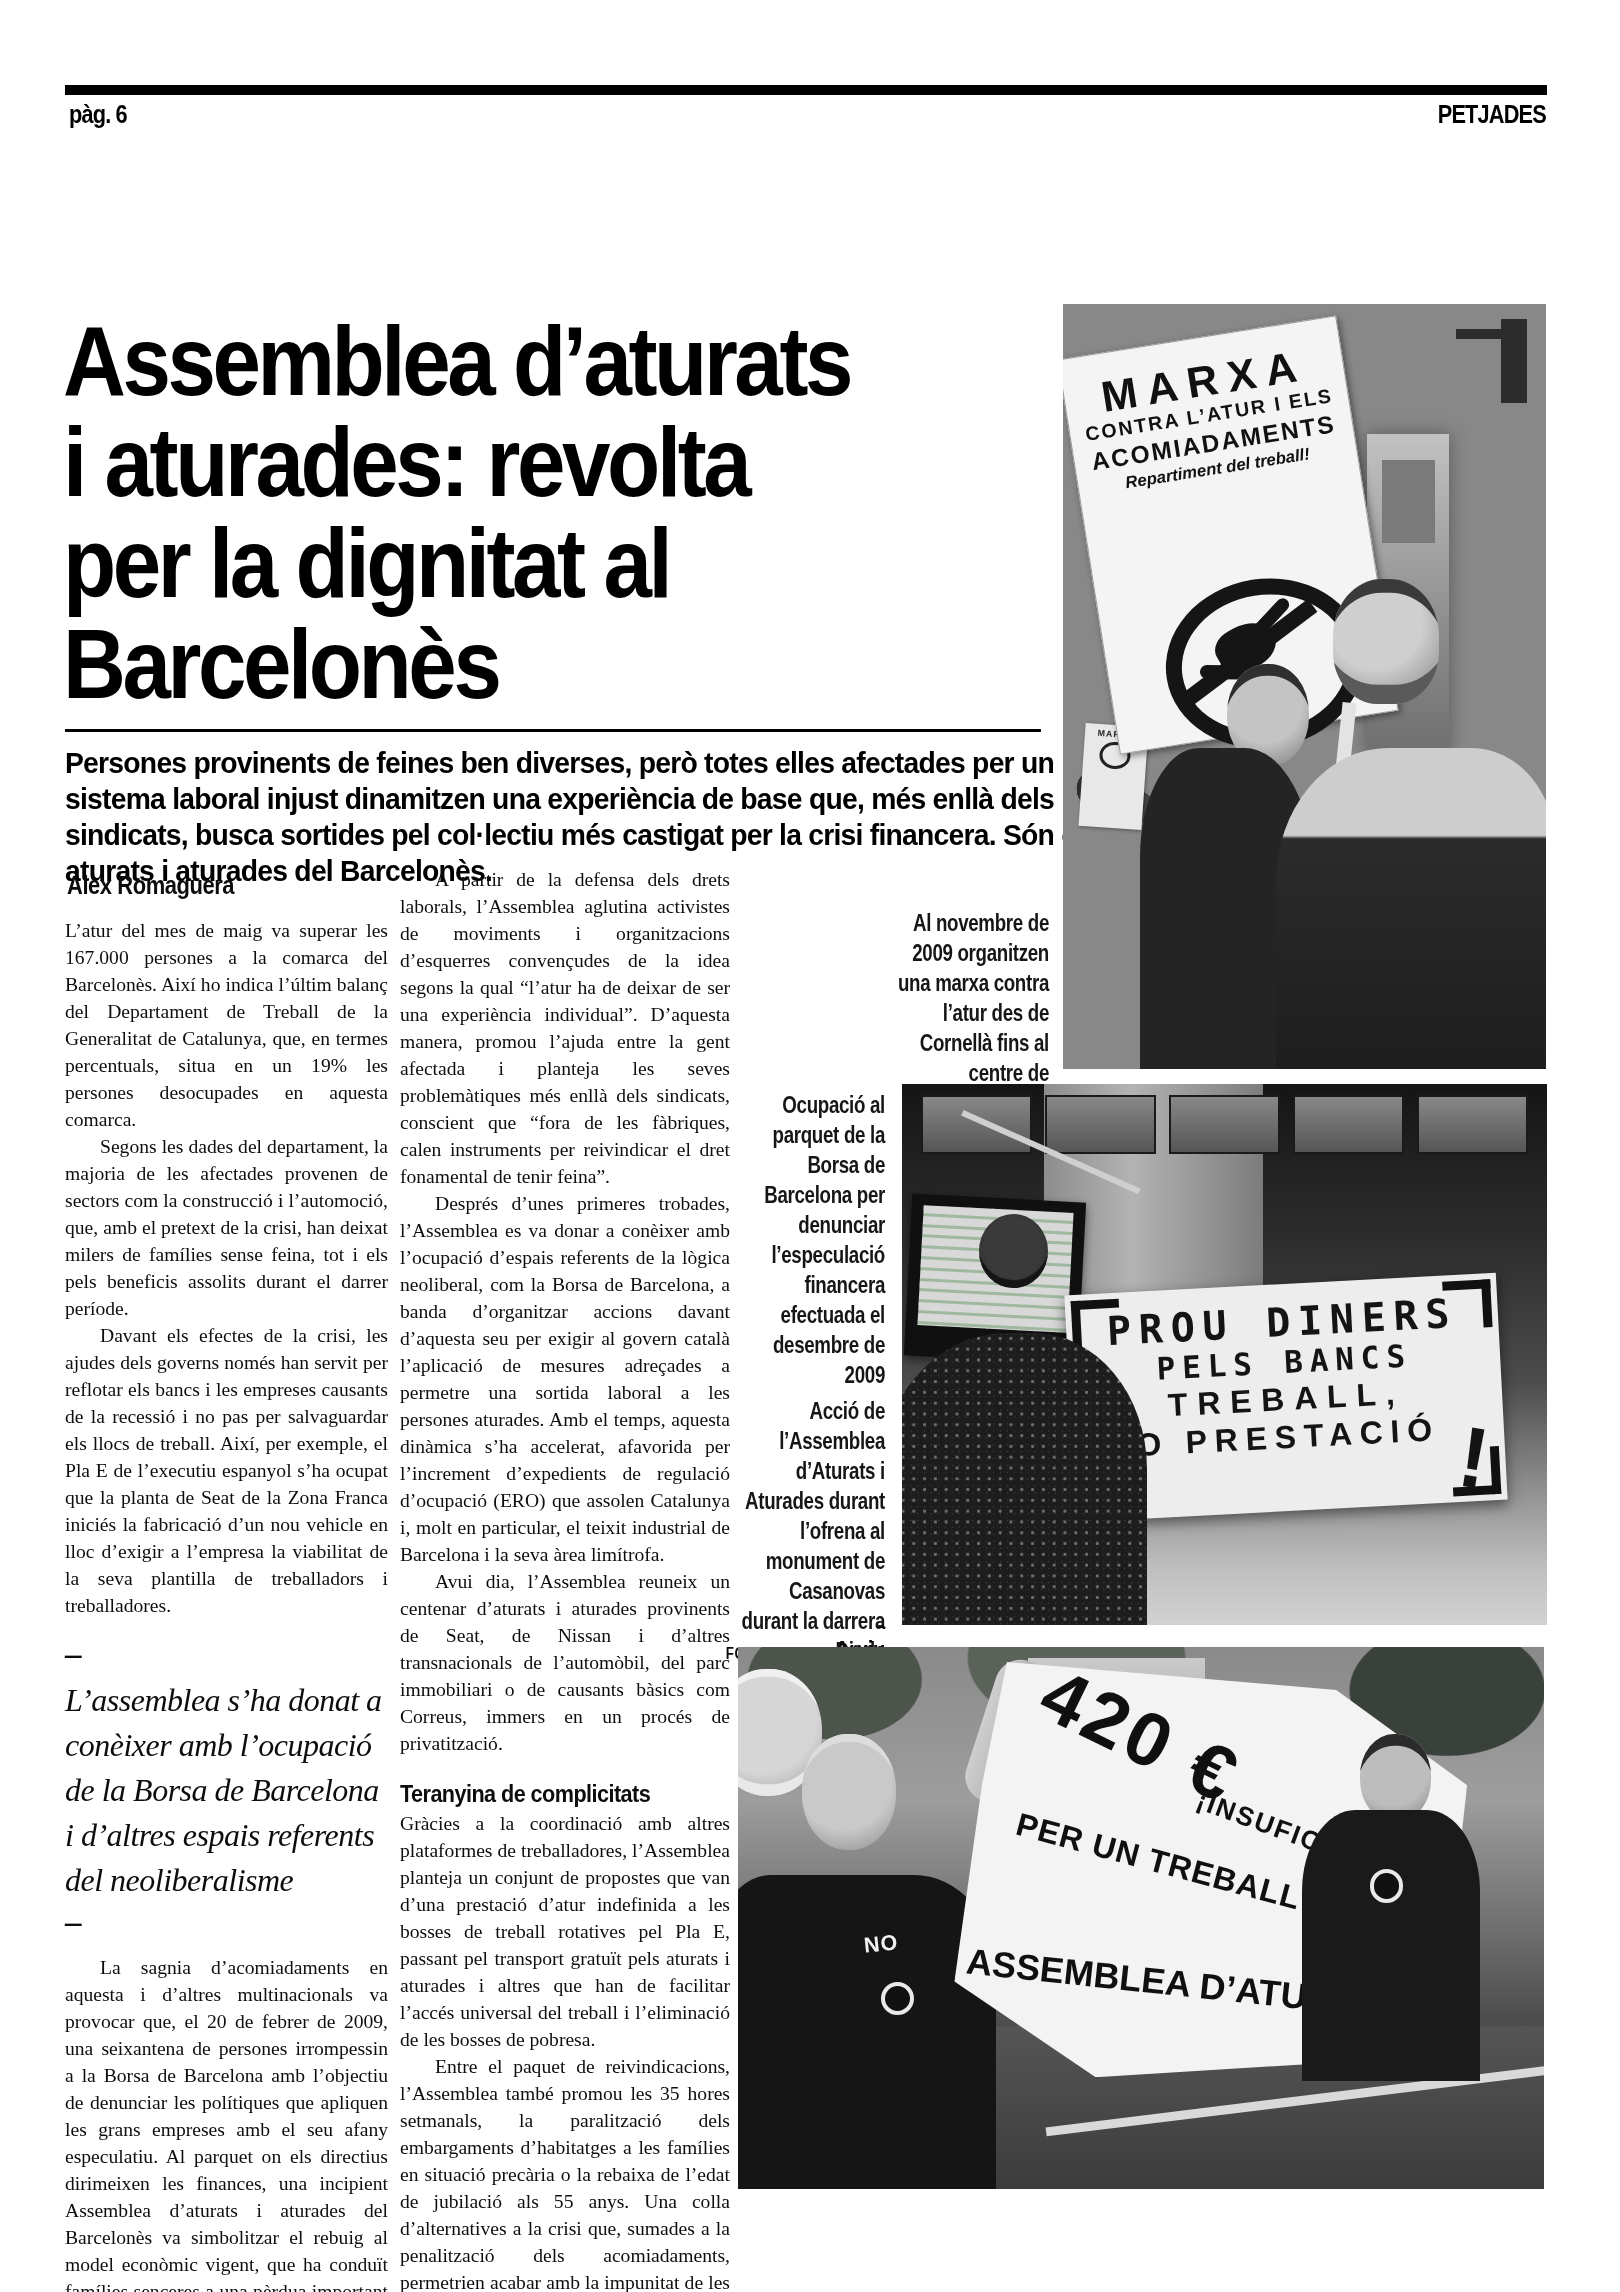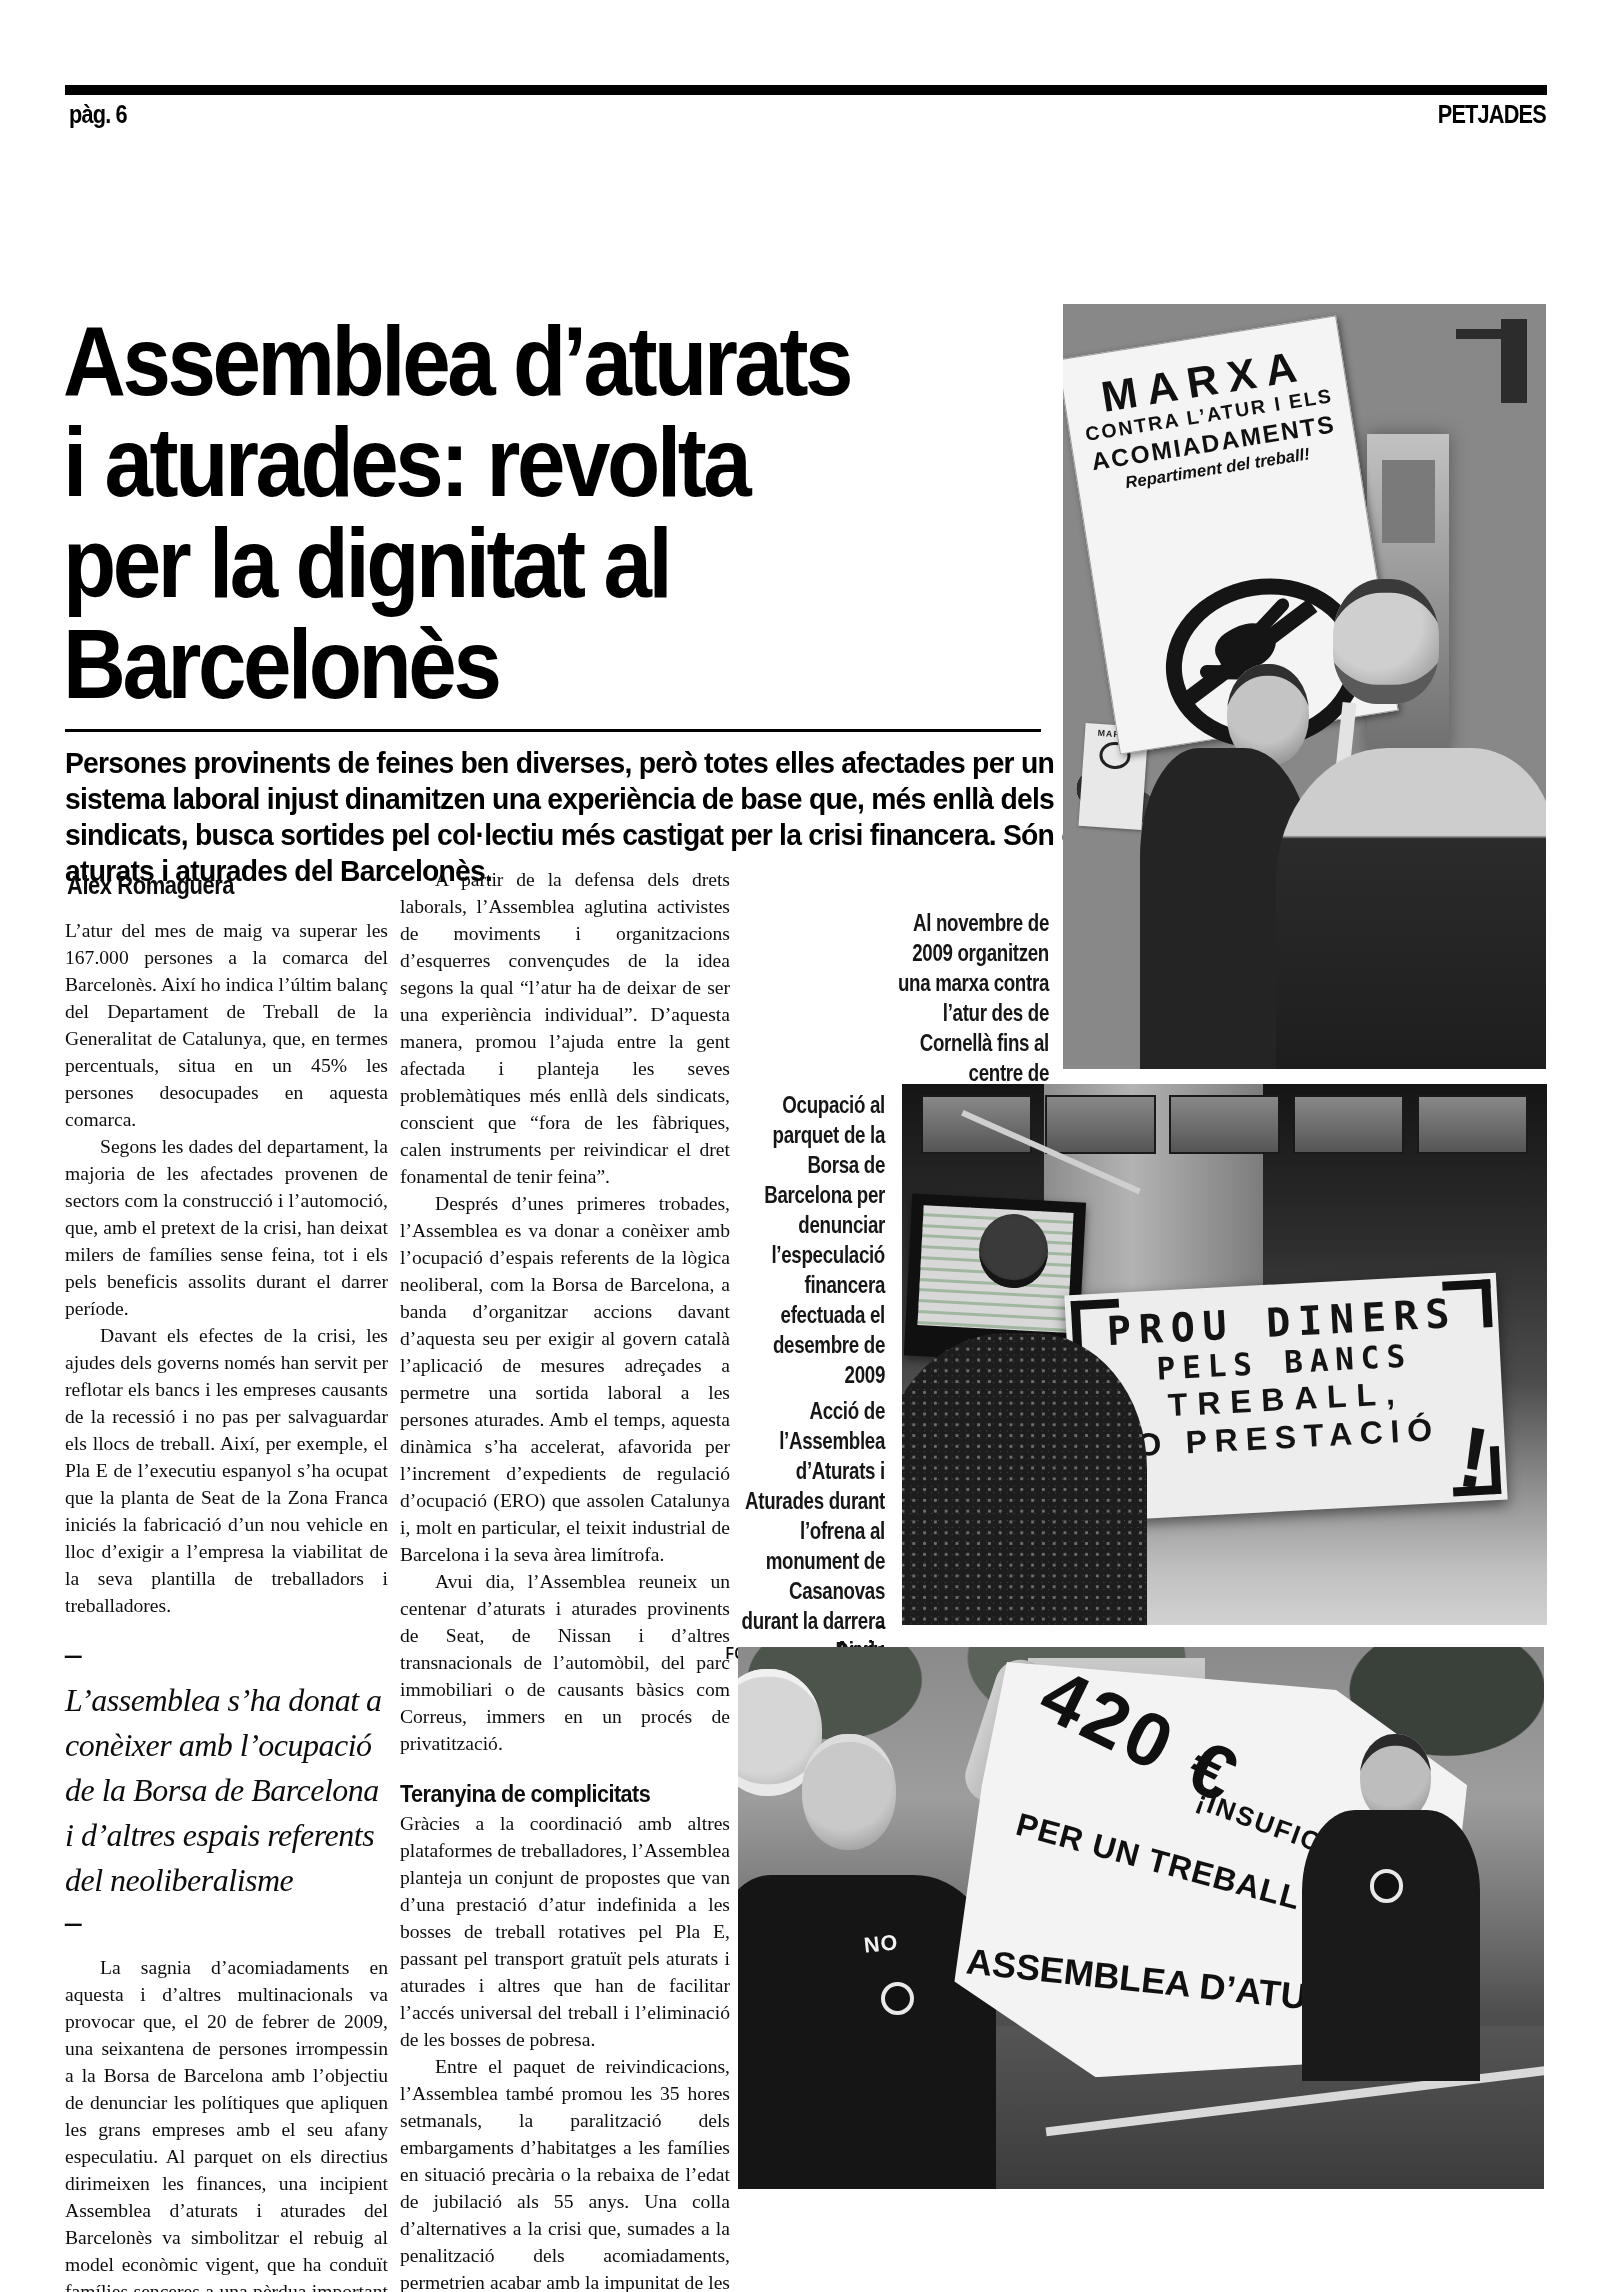--- a/index.html
+++ b/index.html
@@ -192,21 +192,21 @@
     <div>i aturades: revolta</div>
     <div>per la dignitat al</div>
     <div>Barcelonès</div>
   </div>
 
   <div class="abs rule"></div>
   <div class="abs lede">Persones provinents de feines ben diverses, però totes elles afectades per un sistema laboral injust dinamitzen una experiència de base que, més enllà dels sindicats, busca sortides pel col·lectiu més castigat per la crisi financera. Són els aturats i aturades del Barcelonès.</div>
   <div class="abs byline">Àlex Romaguera</div>
 
   <div class="abs col col1">
-    <p>L’atur del mes de maig va superar les 167.000 persones a la comarca del Barcelonès. Així ho indica l’últim balanç del Departament de Treball de la Generalitat de Catalunya, que, en termes percentuals, situa en un 45% les persones desocupades en aquesta comarca.</p>
+    <p>L’atur del mes de maig va superar les 167.000 persones a la comarca del Barcelonès. Així ho indica l’últim balanç del Departament de Treball de la Generalitat de Catalunya, que, en termes percentuals, situa en un 19% les persones desocupades en aquesta comarca.</p>
     <p class="ind">Segons les dades del departament, la majoria de les afectades provenen de sectors com la construcció i l’automoció, que, amb el pretext de la crisi, han deixat milers de famílies sense feina, tot i els pels beneficis assolits durant el darrer període.</p>
     <p class="ind">Davant els efectes de la crisi, les ajudes dels governs només han servit per reflotar els bancs i les empreses causants de la recessió i no pas per salvaguardar els llocs de treball. Així, per exemple, el Pla E de l’executiu espanyol s’ha ocupat que la planta de Seat de la Zona Franca iniciés la fabricació d’un nou vehicle en lloc d’exigir a l’empresa la viabilitat de la seva plantilla de treballadors i treballadores.</p>
     <div class="pq-dash">–</div>
     <p class="pullquote">L’assemblea s’ha donat a conèixer amb l’ocupació de la Borsa de Barcelona i d’altres espais referents del neoliberalisme</p>
     <div class="pq-dash bottom">–</div>
     <p class="ind">La sagnia d’acomiadaments en aquesta i d’altres multinacionals va provocar que, el 20 de febrer de 2009, una seixantena de persones irrompessin a la Borsa de Barcelona amb l’objectiu de denunciar les polítiques que apliquen les grans empreses amb el seu afany especulatiu. Al parquet on els directius dirimeixen les finances, una incipient Assemblea d’aturats i aturades del Barcelonès va simbolitzar el rebuig al model econòmic vigent, que ha conduït famílies senceres a una pèrdua important del seu poder adquisitiu.</p>
 
   </div>
 
   <div class="abs col col2">

